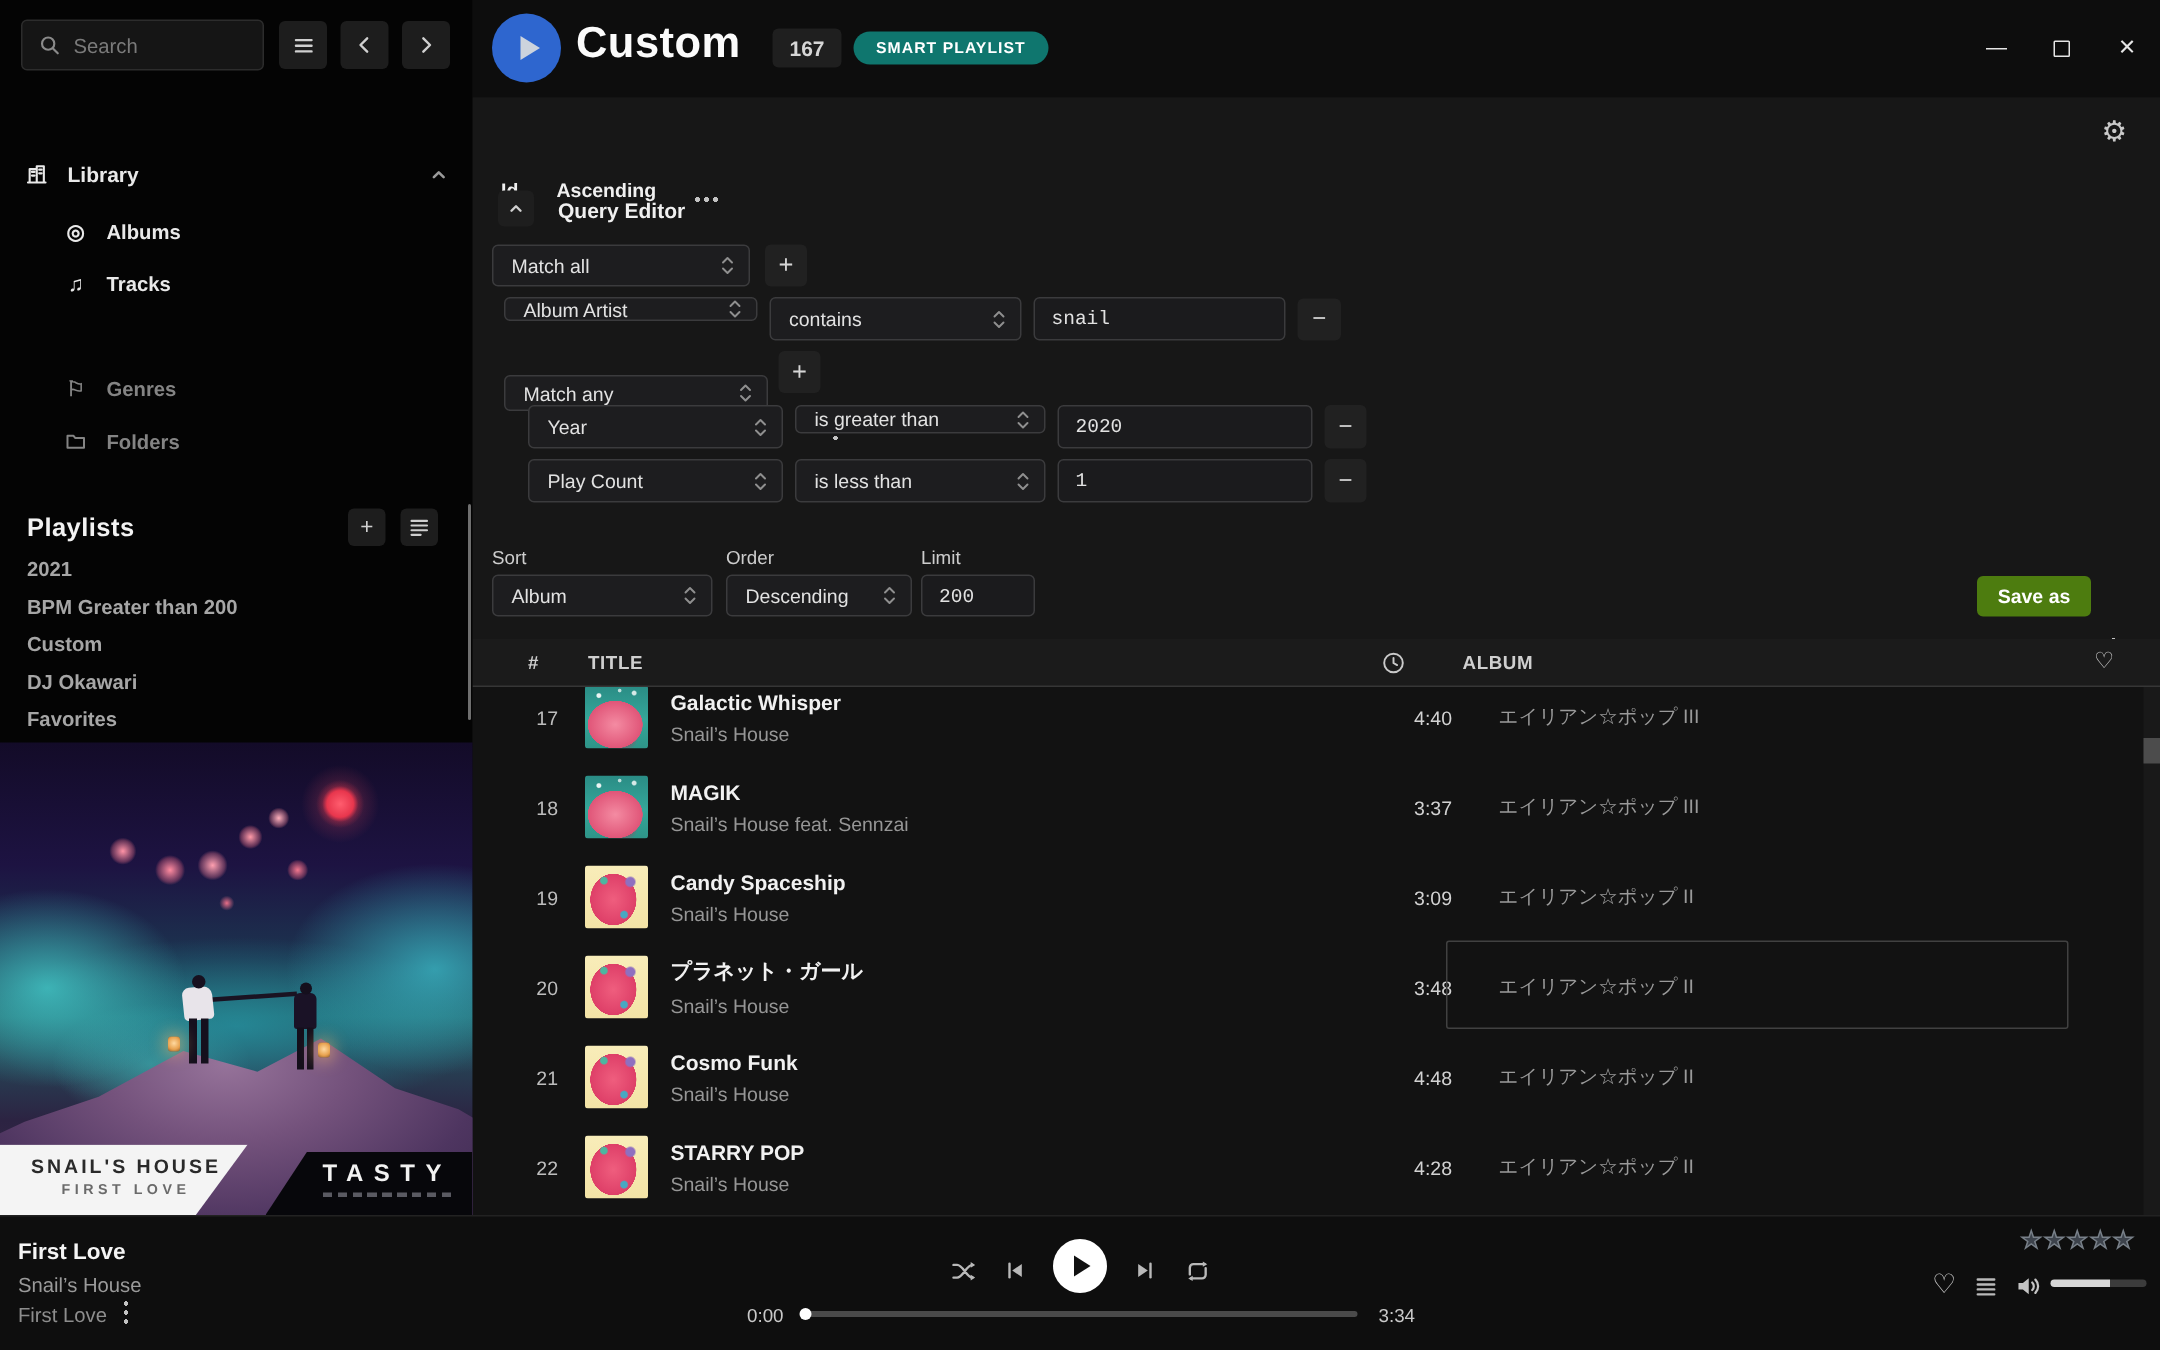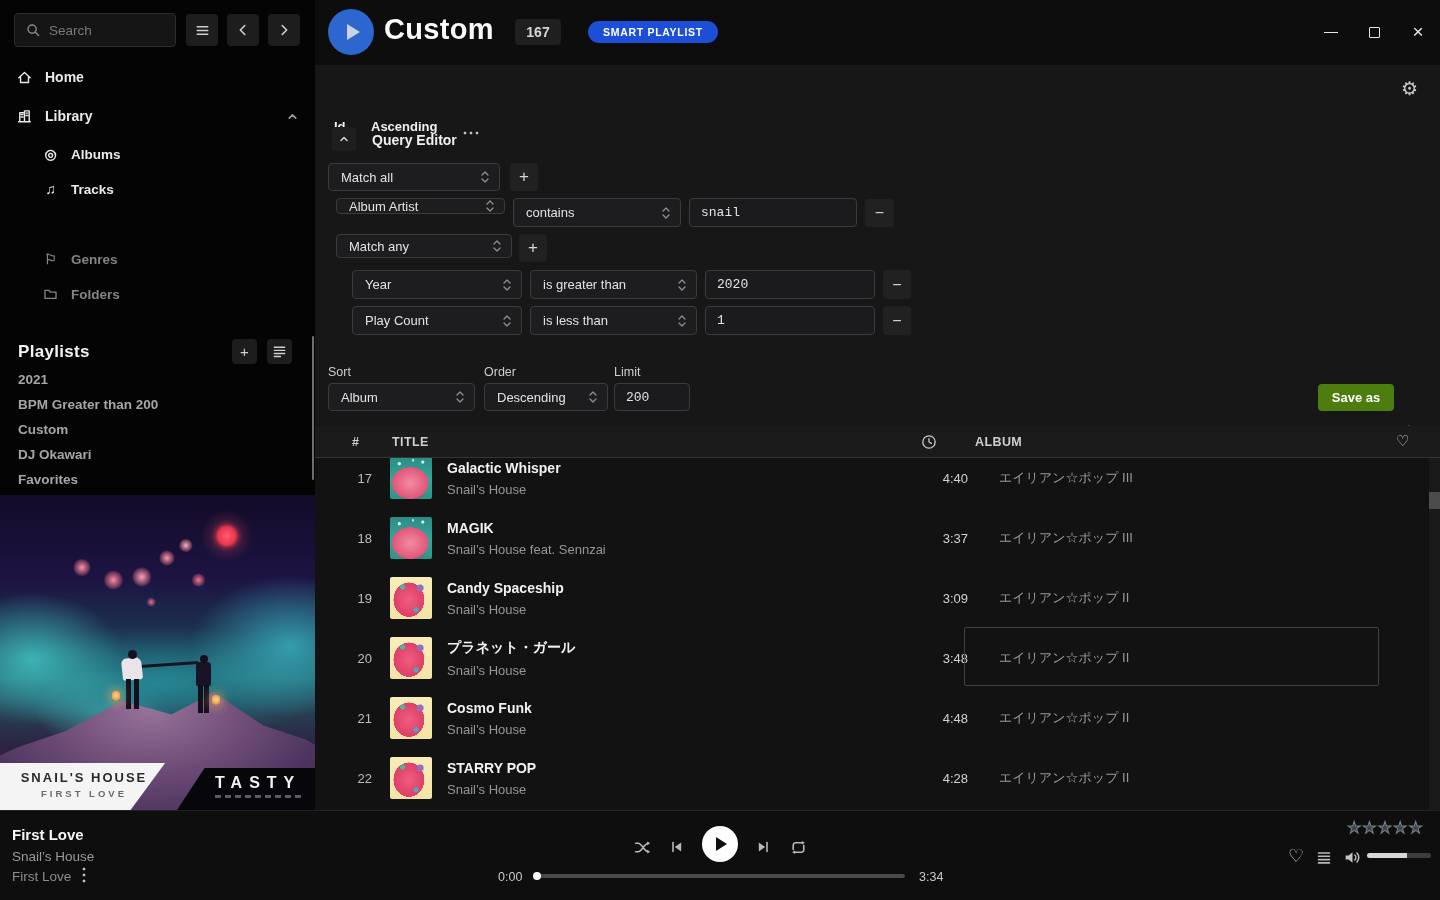--- a/index.html
+++ b/index.html
@@ -66,21 +66,21 @@
   .banner-black .bb-label { color:#f2f2f2; font-size:16px; font-weight:600; letter-spacing:7px; }
   .banner-black .bb-sub { width:86px; height:3px; margin-top:3px;
     background:repeating-linear-gradient(90deg,#5a5a62 0 6px, transparent 6px 10px); }
 
   
   #topband { position:absolute; left:315px; top:0; width:1125px; height:65px; background:#0d0d0d; }
   .play-big { position:absolute; left:13px; top:9px; width:46px; height:46px; border-radius:50%; background:#2e66cf; border:none; cursor:pointer; display:flex; align-items:center; justify-content:center; }
   .play-big .tri { width:0; height:0; border-left:13px solid #ccd3dd; border-top:8px solid transparent; border-bottom:8px solid transparent; margin-left:4px; }
   .page-title { position:absolute; left:69px; top:13px; color:#fbfbfb; font-size:29px; font-weight:800; letter-spacing:.3px; }
   .count-badge { position:absolute; left:200px; top:19px; height:26px; min-width:46px; background:#1f1f1f; border-radius:4px; color:#d6d6d6; font-size:14px; font-weight:700; display:flex; align-items:center; justify-content:center; padding:0 8px; }
-  .smart-pill { position:absolute; left:273px; top:21px; height:22px; background:#1d4ed8; border-radius:11px; color:#fff; font-size:10.5px; font-weight:800; letter-spacing:.7px; display:flex; align-items:center; padding:0 15px; }
+  .smart-pill { position:absolute; left:254px; top:21px; height:22px; background:#0f766e; border-radius:11px; color:#fff; font-size:10.5px; font-weight:800; letter-spacing:.7px; display:flex; align-items:center; padding:0 15px; }
   .win-btn { position:absolute; top:10px; width:44px; height:44px; background:transparent; border:none; display:flex; align-items:center; justify-content:center; cursor:pointer; color:#e6e6e6; }
   .wb-min { left:994px; } .wb-max { left:1037px; } .wb-close { left:1081px; font-size:19px; }
   .wb-min i { display:block; width:14px; height:0; border-top:1.6px solid #e6e6e6; }
   .wb-max i { display:block; width:11px; height:11px; border:1.6px solid #e6e6e6; border-radius:1px; }
 
   
   #content { position:absolute; left:315px; top:65px; width:1125px; height:361px; background:#171717; }
   .tb-btn { position:absolute; background:none; border:none; color:#f0f0f0; font-size:13px; font-weight:700; cursor:pointer; font-family:inherit;margin-top:38px; }
   .hdots { display:inline-block; width:18px; height:4px;
     background:radial-gradient(circle 1.6px at 3px 2px,#c3c3c3 95%,transparent), radial-gradient(circle 1.6px at 9px 2px,#c3c3c3 95%,transparent), radial-gradient(circle 1.6px at 15px 2px,#c3c3c3 95%,transparent); }
@@ -161,26 +161,20 @@
       <svg width="16" height="16" viewBox="0 0 18 18" fill="none" stroke="#d0d0d0" stroke-width="1.8" stroke-linecap="round" stroke-linejoin="round">
           <path d="M11 4 L6 9 L11 14"></path>
         </svg>
     </button>
     <button class="sq-btn" style="left:268px">
       <svg width="16" height="16" viewBox="0 0 18 18" fill="none" stroke="#d0d0d0" stroke-width="1.8" stroke-linecap="round" stroke-linejoin="round">
           <path d="M7 4 L12 9 L7 14"></path>
         </svg>
     </button>
 
-    <div class="nav-item" style="top:63px">
-      <svg width="17" height="17" viewBox="0 0 18 18" fill="none" stroke="#e9e9e9" stroke-width="1.5" stroke-linecap="round" stroke-linejoin="round">
-          <path d="M3 9.3 L9 3.8 L15 9.3 M4.8 8.2 V14.3 H13.2 V8.2"></path>
-        </svg>
-      <span>Home</span>
-    </div>
     <div class="nav-item" style="top:102px">
       <svg width="17" height="17" viewBox="0 0 18 18" fill="none" stroke="#e9e9e9" stroke-width="1.5" stroke-linecap="round" stroke-linejoin="round">
           <path d="M2.8 14.5 H15.2 M4 14.5 V5 H9 V14.5 M9 14.5 V3 H14 V14.5 M5.6 7 H7.4 M5.6 9.6 H7.4 M10.7 5.4 H12.4 M10.7 8 H12.4"></path>
         </svg>
       <span style="flex:1">Library</span>
       <svg width="13" height="13" viewBox="0 0 12 12" fill="none" stroke="#9a9a9a" stroke-width="1.6" stroke-linecap="round" stroke-linejoin="round">
           <path d="M3 7.5 L6 4.5 L9 7.5"></path>
         </svg>
     </div>
 
@@ -297,38 +291,38 @@
       <span>contains</span>
       <svg width="10" height="16" viewBox="0 0 10 16" fill="none" stroke="#8f8f8f" stroke-width="1.3" stroke-linecap="round" stroke-linejoin="round">
           <path d="M2 6 L5 3 L8 6 M2 10 L5 13 L8 10"></path>
         </svg>
     </div>
     <input class="txt-input" style="left: 374px; top: 133px; width: 168px; height: 29px;" value="snail">
     <button class="icon-sq" style="left:550px; top:134px; width:29px; height:28px; font-size:16px">
         <span>−</span>
       </button>
 
-    <div class="sel" style="left:21px; top:169px; width:176px; height:24px">
+    <div class="sel" style="left:21px; top:185px; width:176px; height:24px">
       <span>Match any</span>
       <svg width="10" height="16" viewBox="0 0 10 16" fill="none" stroke="#8f8f8f" stroke-width="1.3" stroke-linecap="round" stroke-linejoin="round">
           <path d="M2 6 L5 3 L8 6 M2 10 L5 13 L8 10"></path>
         </svg>
     </div>
     <button class="icon-sq" style="left:204px; top:169px; width:28px; height:28px; font-size:17px">
         <span>+</span>
       </button>
     <button class="tb-btn" style="left:240px; top:175px"><span class="vdots"></span></button>
 
     <div class="sel" style="left:37px; top:205px; width:170px; height:29px">
       <span>Year</span>
       <svg width="10" height="16" viewBox="0 0 10 16" fill="none" stroke="#8f8f8f" stroke-width="1.3" stroke-linecap="round" stroke-linejoin="round">
           <path d="M2 6 L5 3 L8 6 M2 10 L5 13 L8 10"></path>
         </svg>
     </div>
-    <div class="sel" style="left:215px; top:205px; width:167px; height:29px">
+    <div class="sel" style="left:215px; top:205px; width:167px; height:19px">
       <span>is greater than</span>
       <svg width="10" height="16" viewBox="0 0 10 16" fill="none" stroke="#8f8f8f" stroke-width="1.3" stroke-linecap="round" stroke-linejoin="round">
           <path d="M2 6 L5 3 L8 6 M2 10 L5 13 L8 10"></path>
         </svg>
     </div>
     <input class="txt-input" style="left: 390px; top: 205px; width: 170px; height: 29px;" value="2020">
     <button class="icon-sq" style="left:568px; top:205px; width:28px; height:29px; font-size:16px">
         <span>−</span>
       </button>
 

